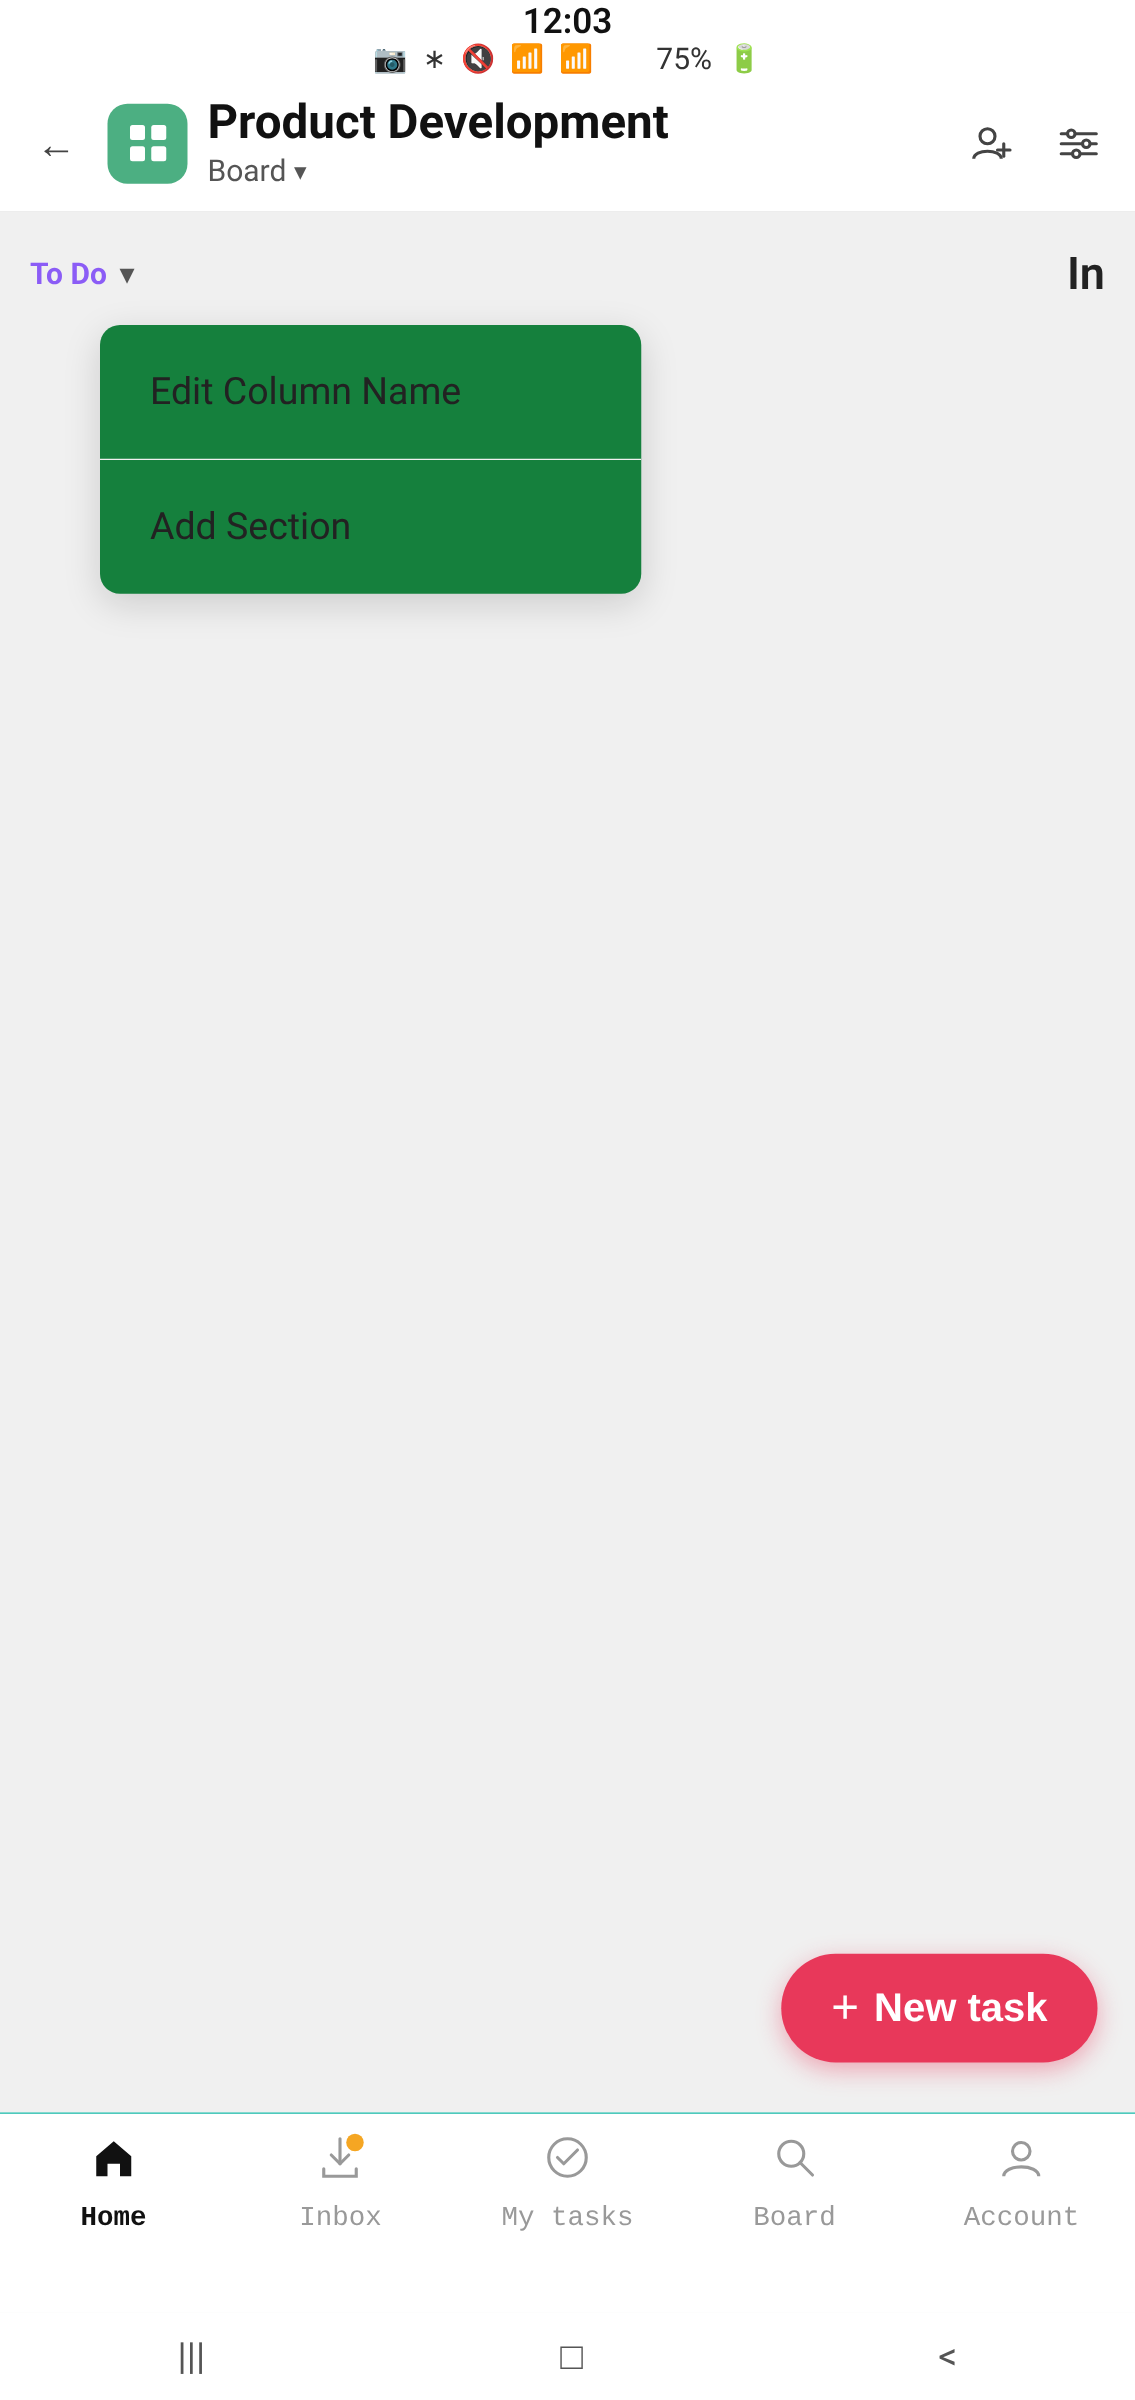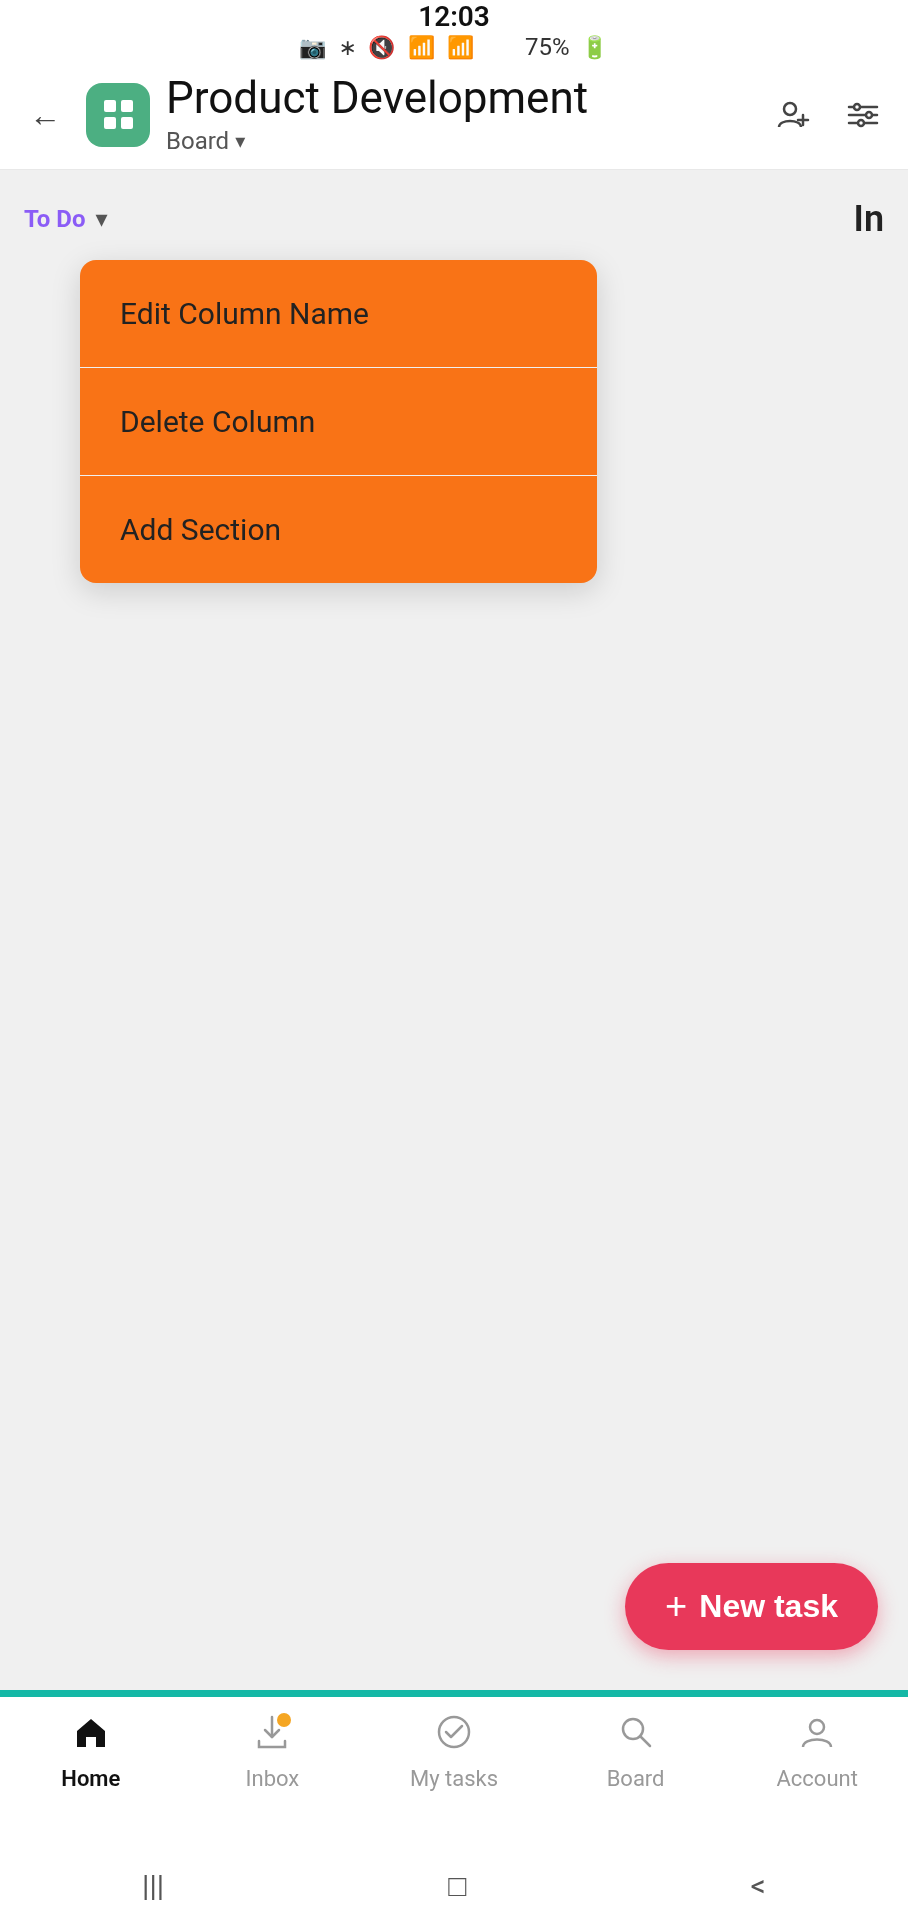--- a/index.html
+++ b/index.html
@@ -99,22 +99,22 @@
       height: 12px;
       background: white;
       border-radius: 2px;
     }
 
     .header-title-block {
       flex: 1;
     }
 
     .project-title {
-      font-size: 44px;
-      font-weight: 400;
+      font-size: 38px;
+      font-weight: 700;
       color: #111;
       line-height: 1.1;
     }
 
     .board-selector {
       display: flex;
       align-items: center;
       gap: 6px;
       margin-top: 4px;
     }
@@ -183,22 +183,22 @@
       font-size: 36px;
       font-weight: 600;
       color: #222;
     }
 
     
     .dropdown-menu {
       position: absolute;
       top: 90px;
       left: 80px;
-      width: 517px;
-      background: #f97316;
+      width: 433px;
+      background: #15803d;
       border-radius: 16px;
       box-shadow: 0 8px 30px rgba(0,0,0,0.15);
       z-index: 100;
       overflow: hidden;
     }
 
     .dropdown-item {
       padding: 36px 40px;
       font-size: 30px;
       color: #222;
@@ -240,23 +240,24 @@
     
     .bottom-nav {
       position: absolute;
       bottom: 70px;
       left: 0;
       width: 100%;
       height: 160px;
       background: #ffffff;
       display: flex;
       align-items: flex-start;
-      justify-content: center;
+      justify-content: space-between;
       padding-top: 16px;
-      border-top: 7px solid #14b8a6;
+      border-top: 1px solid #14b8a6;
+      font-family: Liberation Mono, monospace;
     }
 
     .nav-item {
       display: flex;
       flex-direction: column;
       align-items: center;
       gap: 6px;
       cursor: pointer;
       flex: 1;
     }
@@ -379,23 +380,20 @@
       <span class="column-chevron">▾</span>
     </div>
     <span class="column-title-right">In</span>
   </div>
 
   <div class="dropdown-menu">
     <div class="dropdown-item">
       <span>Edit Column Name</span>
     </div>
     <div class="dropdown-item">
-      <span>Delete Column</span>
-    </div>
-    <div class="dropdown-item">
       <span>Add Section</span>
     </div>
   </div>
 
   <div class="fab-container">
     <button class="fab-btn">
       <span class="fab-plus">+</span>
       <span>New task</span>
     </button>
   </div>

